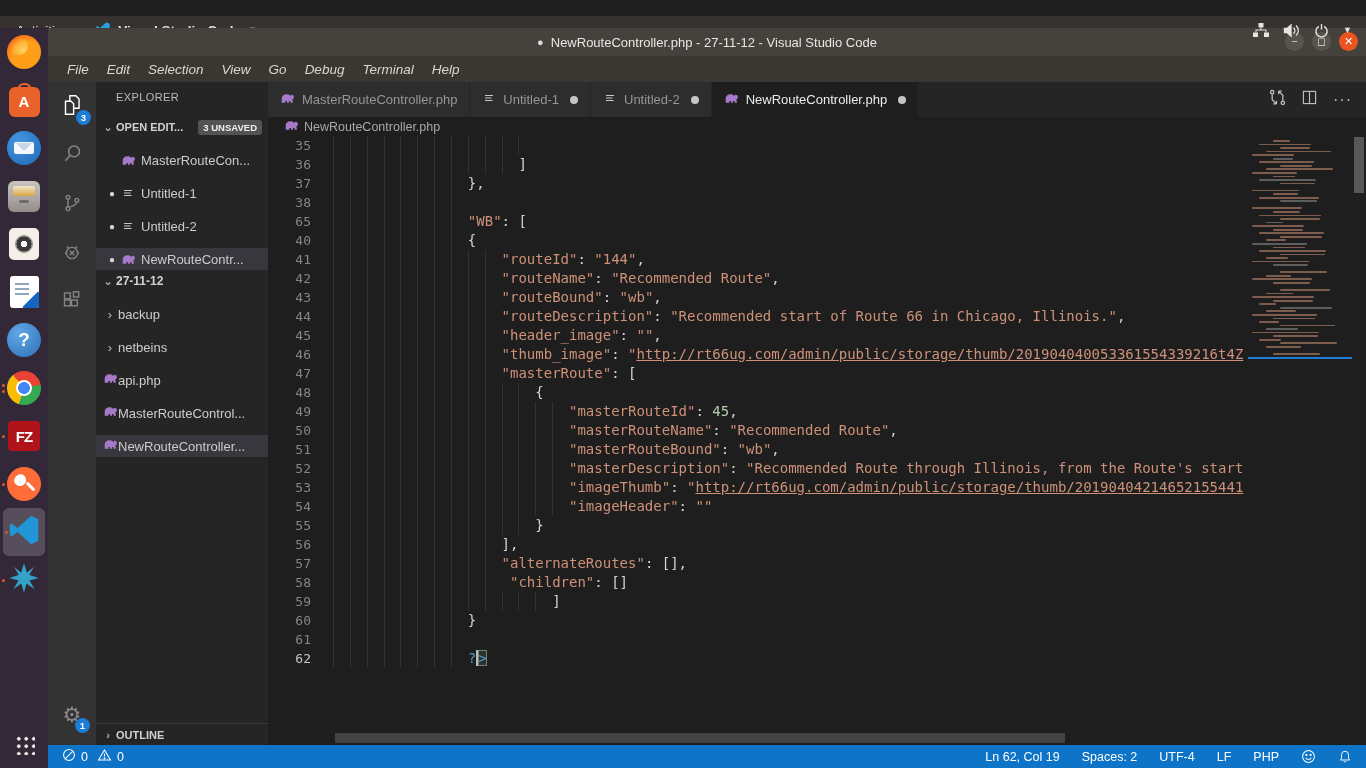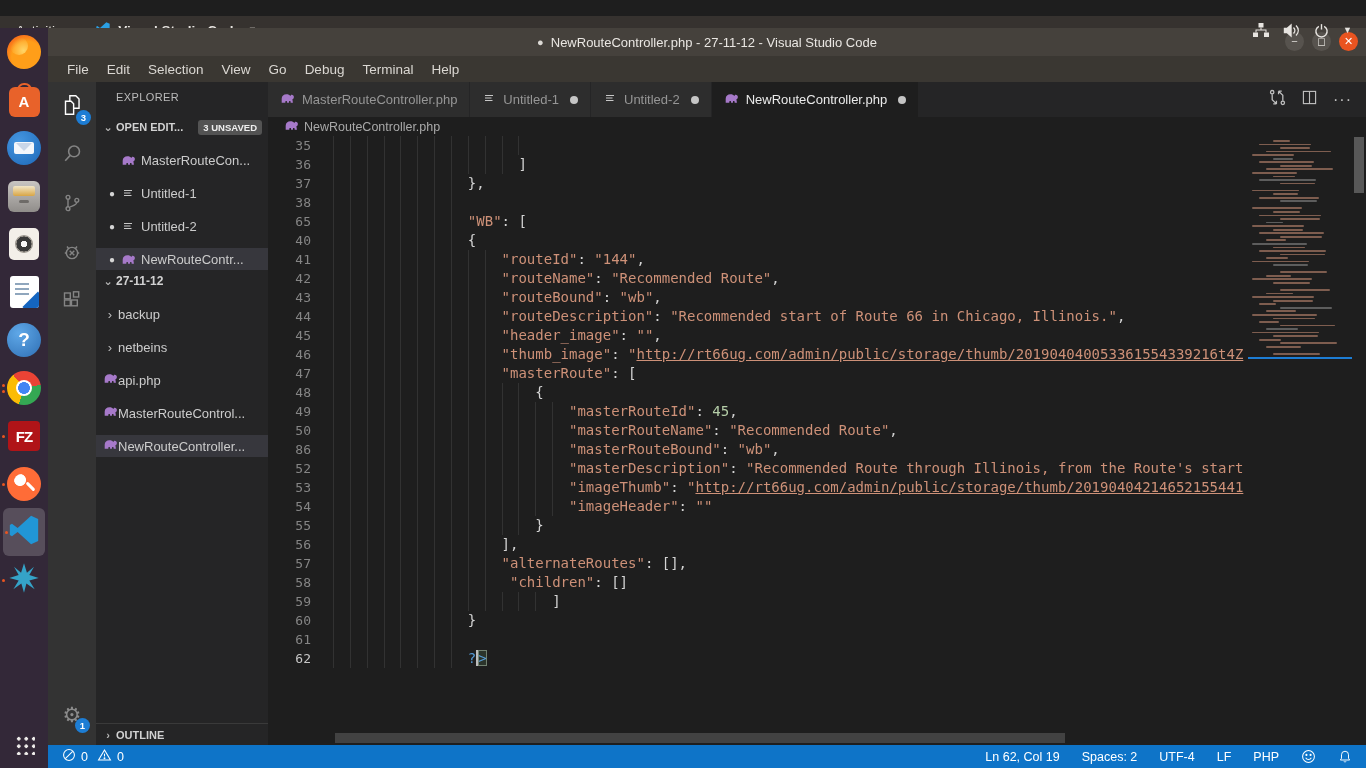--- a/index.html
+++ b/index.html
@@ -44,21 +44,21 @@
   .g-postman::after{content:"";position:absolute;left:7px;top:7px;width:15px;height:15px;border-radius:50%;background:radial-gradient(circle at 40% 40%,#fff 0 44%,rgba(255,255,255,0) 50%);}
   .g-postman::before{content:"";position:absolute;left:18px;top:18px;width:11px;height:3px;background:#fff;transform:rotate(45deg);border-radius:2px;z-index:1;}
   
   #vscode{position:absolute;left:48px;top:28px;width:1318px;height:740px;background:#1e1e1e;}
   #titlebar{position:absolute;left:0;top:0;width:100%;height:28px;background:#45413c;display:flex;align-items:center;justify-content:center;color:#e9e6e2;font-size:13px;}
   #titlebar .dirty{margin-right:7px;font-size:11px;color:#dcd9d5;}
   #win-controls{position:absolute;right:8px;top:4px;display:flex;gap:8px;}
   .win-btn{width:19px;height:19px;border-radius:50%;background:#57534e;color:#dedbd7;display:flex;align-items:center;justify-content:center;font-size:11px;line-height:1;}
   .win-btn.close{background:#e95420;color:#fff;}
   #menubar{position:absolute;left:0;top:28px;width:100%;height:26px;background:#3a3732;display:flex;align-items:center;color:#dad7d2;font-size:13.5px;padding-left:10px;box-sizing:border-box;}
-  .menu-item{padding:0 9px;}
+  .menu-item{padding:0 9px;font-style:italic;}
   
   #activitybar{position:absolute;left:0;top:54px;width:48px;height:663px;background:#333333;}
   .act-item{position:relative;height:49px;display:flex;align-items:center;justify-content:center;}
   .act-badge{position:absolute;right:5px;bottom:6px;min-width:15px;height:15px;border-radius:50%;background:#1d7dd4;color:#fff;
     font-size:9.5px;display:flex;align-items:center;justify-content:center;font-weight:bold;}
   #act-settings{position:absolute;bottom:8px;left:0;width:48px;height:44px;display:flex;align-items:center;justify-content:center;color:#8b8b8b;font-size:21px;}
   
   #sidebar{position:absolute;left:48px;top:54px;width:172px;height:663px;background:#252526;color:#cccccc;font-size:13px;}
   #sidebar-title{padding:9px 0 0 20px;font-size:11px;color:#bbbbbb;letter-spacing:.4px;}
   .section-head{display:flex;align-items:center;height:22px;font-size:11px;font-weight:bold;color:#d2d2d2;padding-left:4px;box-sizing:border-box;}
@@ -429,21 +429,21 @@
           <div class="gut-num">41</div>
           <div class="gut-num">42</div>
           <div class="gut-num">43</div>
           <div class="gut-num">44</div>
           <div class="gut-num">45</div>
           <div class="gut-num">46</div>
           <div class="gut-num">47</div>
           <div class="gut-num">48</div>
           <div class="gut-num">49</div>
           <div class="gut-num">50</div>
-          <div class="gut-num">86</div>
+          <div class="gut-num">51</div>
           <div class="gut-num">52</div>
           <div class="gut-num">53</div>
           <div class="gut-num">54</div>
           <div class="gut-num">55</div>
           <div class="gut-num">56</div>
           <div class="gut-num">57</div>
           <div class="gut-num">58</div>
           <div class="gut-num">59</div>
           <div class="gut-num">60</div>
           <div class="gut-num">61</div>

